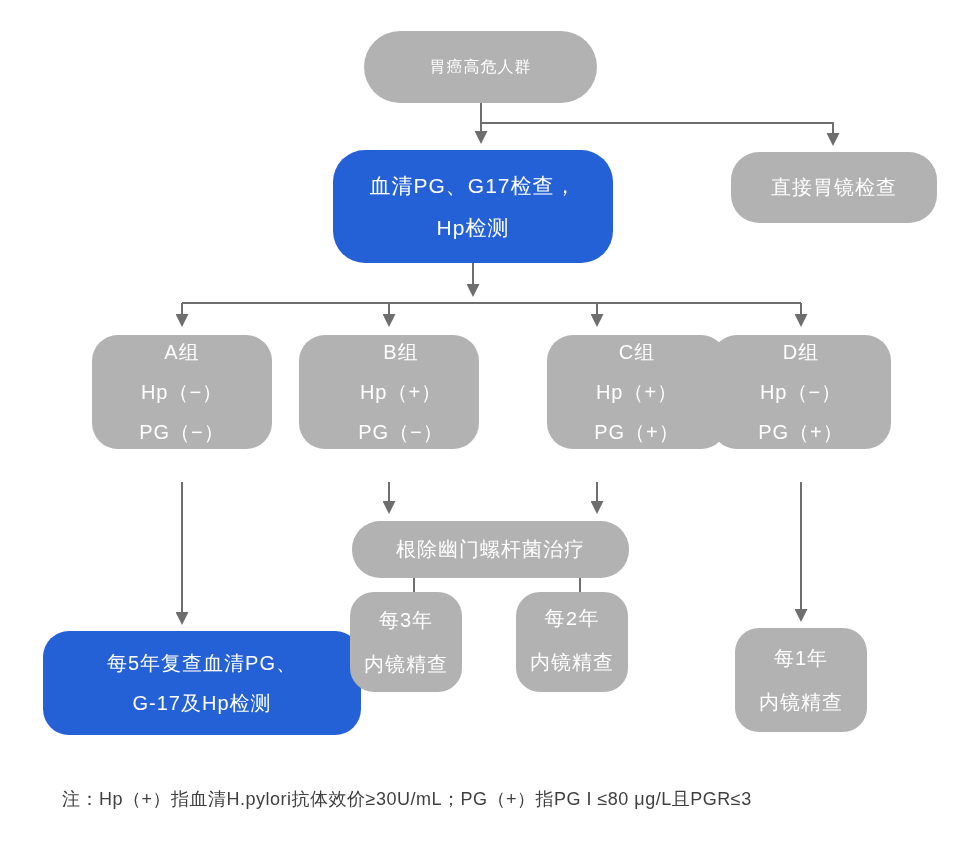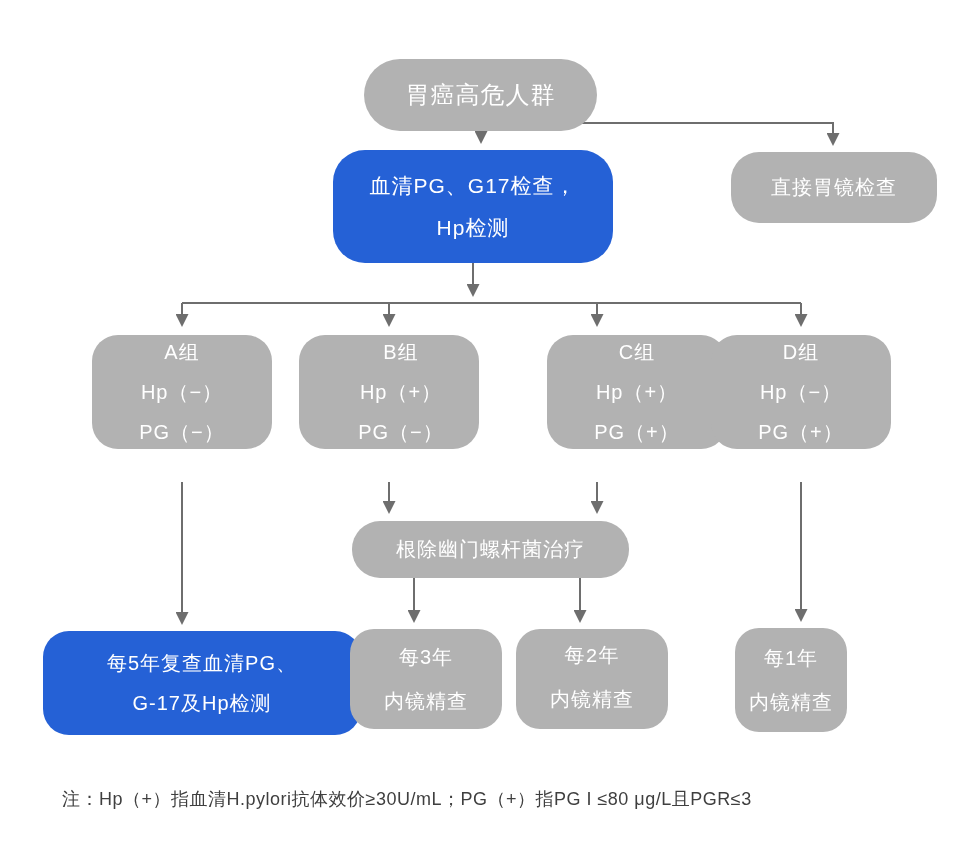--- a/index.html
+++ b/index.html
@@ -18,34 +18,34 @@
   .canvas{position:absolute;left:0;top:0;width:964px;height:850px;}
   svg.connectors{position:absolute;left:0;top:0;width:964px;height:850px;pointer-events:none;}
   svg.connectors path.line{fill:none;stroke:var(--arrow-color);stroke-width:2px;}
   svg.connectors .arrowhead{fill:var(--arrow-color);}
   .node{
     position:absolute;display:flex;flex-direction:column;align-items:center;justify-content:center;
     color:var(--node-text);text-align:center;letter-spacing:1px;
   }
   .gray{background:var(--node-gray);}
   .blue{background:var(--node-blue);}
-  .node-root{left:364px;top:31px;width:233px;height:72px;border-radius:36px;font-size:24px;margin-top:28px;}
+  .node-root{left:364px;top:31px;width:233px;height:72px;border-radius:36px;font-size:16px;}
   .node-serum{left:333px;top:150px;width:280px;height:113px;border-radius:32px;font-size:21px;line-height:42px;}
   .node-direct{left:731px;top:152px;width:206px;height:71px;border-radius:28px;font-size:20px;}
   .node-group{top:335px;width:180px;height:114px;border-radius:26px;font-size:20px;line-height:40px;}
   .node-group-a{left:92px;}
   .node-group-b{left:299px;padding-left:24px;}
   .node-group-c{left:507px;margin-left:40px;}
   .node-group-d{left:711px;}
   .node-eradication{left:352px;top:521px;width:277px;height:57px;border-radius:28px;font-size:20px;}
   .node-followup-a{left:43px;top:631px;width:318px;height:104px;border-radius:26px;font-size:20px;line-height:40px;}
-  .node-followup-sm{top:629px;width:152px;height:100px;border-radius:24px;font-size:20px;line-height:44px;}
+  .node-followup-sm{top:592px;width:112px;height:100px;border-radius:24px;font-size:20px;line-height:44px;}
   .node-followup-b{left:350px;}
   .node-followup-c{left:516px;font-family:Liberation Mono, monospace;}
-  .node-followup-d{left:735px;top:628px;width:112px;height:104px;}
+  .node-followup-d{left:735px;top:628px;width:132px;height:104px;}
   .note{
     position:absolute;left:62px;top:787px;width:860px;
     font-size:18px;color:var(--note-color);letter-spacing:0.5px;
   }
 </style>
 </head>
 <body>
 
 <div class="canvas">
 

